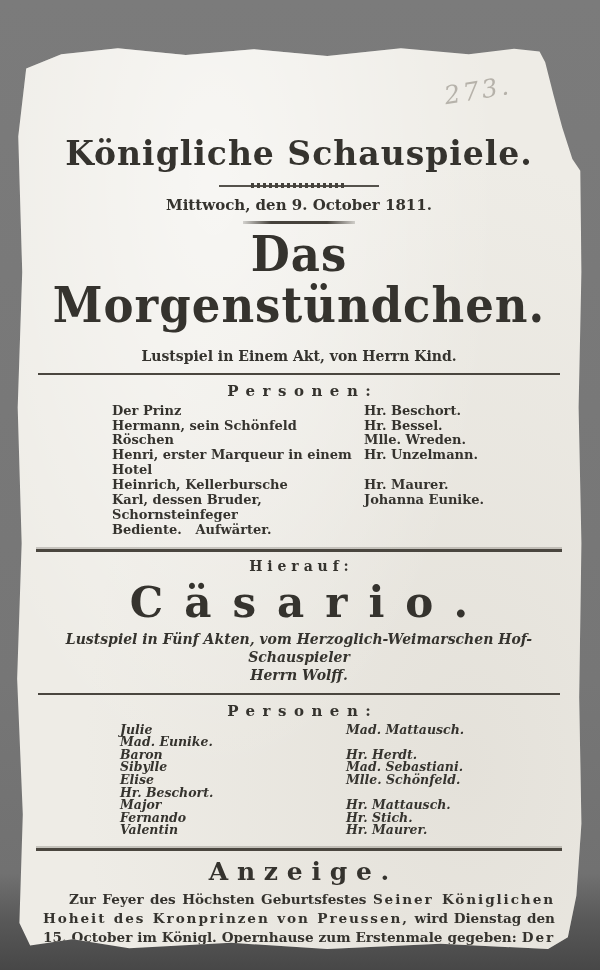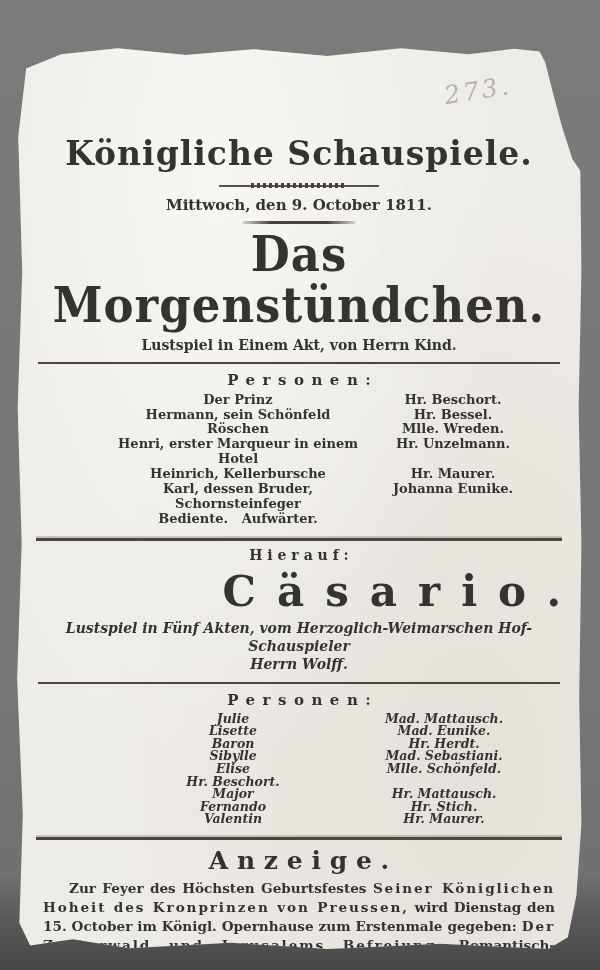--- a/index.html
+++ b/index.html
@@ -42,34 +42,34 @@
     content:""; position:absolute; left:0; right:0; top:3px; height:1.5px; background:#55524c;
   }
   .ornament::after {
     content:""; position:absolute; left:32px; right:32px; top:1px; height:5px;
     background:repeating-linear-gradient(90deg,#45423c 0 3px,rgba(0,0,0,0) 3px 6px);
   }
   .date-line { font-size:15px; }
   .squiggle { width:112px; height:2.5px; margin:7px auto 9px;
     background:linear-gradient(90deg,rgba(70,66,60,.2),#46423c 25%,#46423c 75%,rgba(70,66,60,.2)); }
   .main-title { font-size:45px; line-height:1.05; letter-spacing:1px; transform:scaleY(1.08); }
-  .sub-title { font-size:14px; margin-top:10px; }
+  .sub-title { font-size:14px; margin-top:21px; }
   .rule { height:1.6px; background:#4a463f; margin:9px 22px 7px; }
   .rule.thick { height:3px; margin:11px 20px 6px;
     box-shadow:0 -2px 0 rgba(74,70,63,.25); }
   .personen { font-size:15px; letter-spacing:.5em; text-indent:.5em; margin:2px 0 4px; }
-  .cast { text-align:center; }
+  .cast { text-align:left; }
   .cast .row { display:grid; font-size:13px; }
   .cast1 { margin:2px 40px 0 96px; }
   .cast1 .row { grid-template-columns:252px 1fr; line-height:14.9px; }
   .cast2 { margin:2px 40px 0 104px;font-style:italic; }
   .cast2 .row { grid-template-columns:226px 1fr; line-height:12.6px; font-size:12.5px; }
   .role { white-space:pre-wrap; }
   .hierauf { font-size:14px; letter-spacing:.35em; text-indent:.35em; margin-top:2px; }
-  .casario { font-size:42px; letter-spacing:.5em; text-indent:.5em; line-height:1.1; margin:6px 0 4px;text-align:right; }
+  .casario { font-size:42px; letter-spacing:.5em; text-indent:.5em; line-height:1.1; margin:6px 0 4px; }
   .sub2 { font-size:14px; line-height:18px;font-style:italic; }
   .anzeige-h { font-size:25px; letter-spacing:.35em; text-indent:.35em; margin:2px 0 4px; }
   .anzeige-p {
     font-size:13.6px; line-height:19px; text-align:justify;
     margin:0 27px; text-indent:26px;
   }
   .anzeige-p .sp { letter-spacing:.14em; }
 </style>
 </head>
 <body>
@@ -128,21 +128,20 @@
 
   <div class="rule"></div>
   <div class="personen">Personen:</div>
 
   <div class="cast cast2">
     <div class="row">
         <span class="role">Julie</span>
         <span class="perf">Mad. Mattausch.</span>
       </div>
     <div class="row">
-        <span class="role">Lisette</span>
         <span class="perf">Mad. Eunike.</span>
       </div>
     <div class="row">
         <span class="role">Baron</span>
         <span class="perf">Hr. Herdt.</span>
       </div>
     <div class="row">
         <span class="role">Sibylle</span>
         <span class="perf">Mad. Sebastiani.</span>
       </div>

